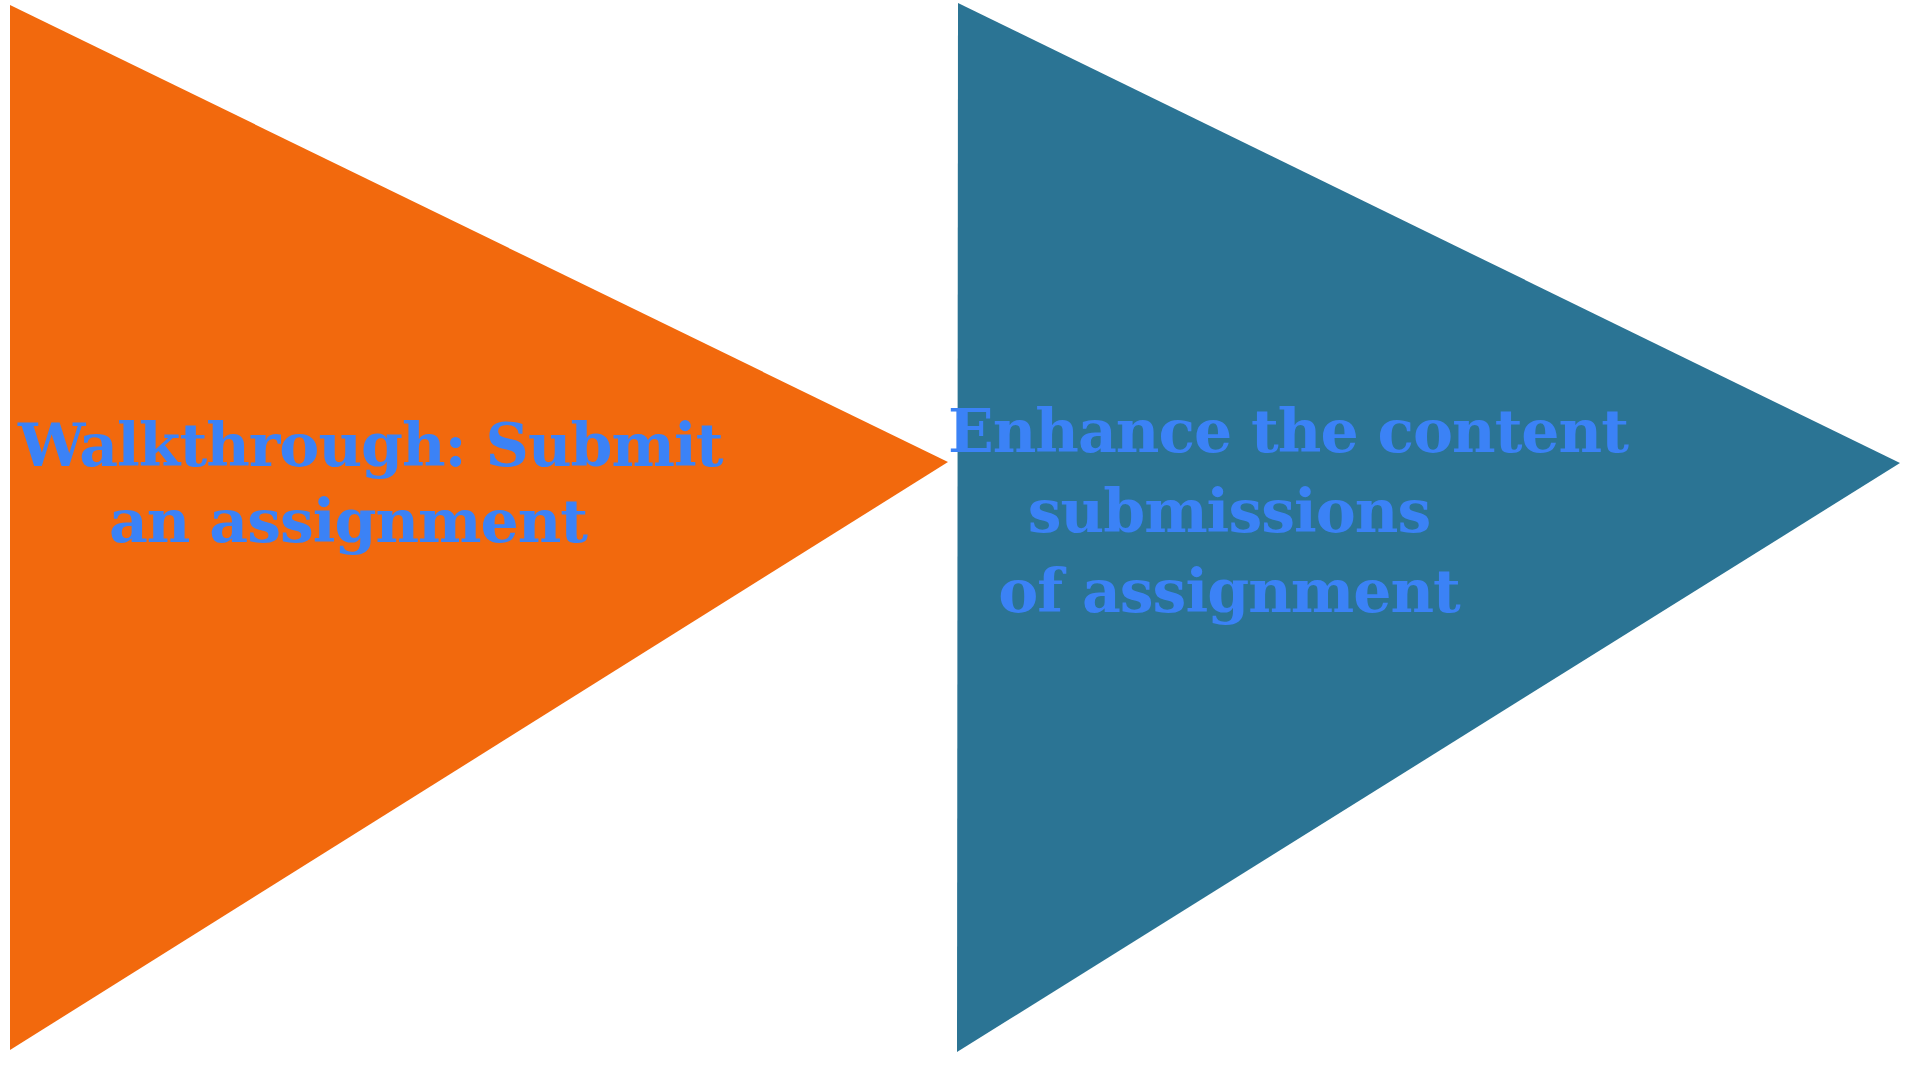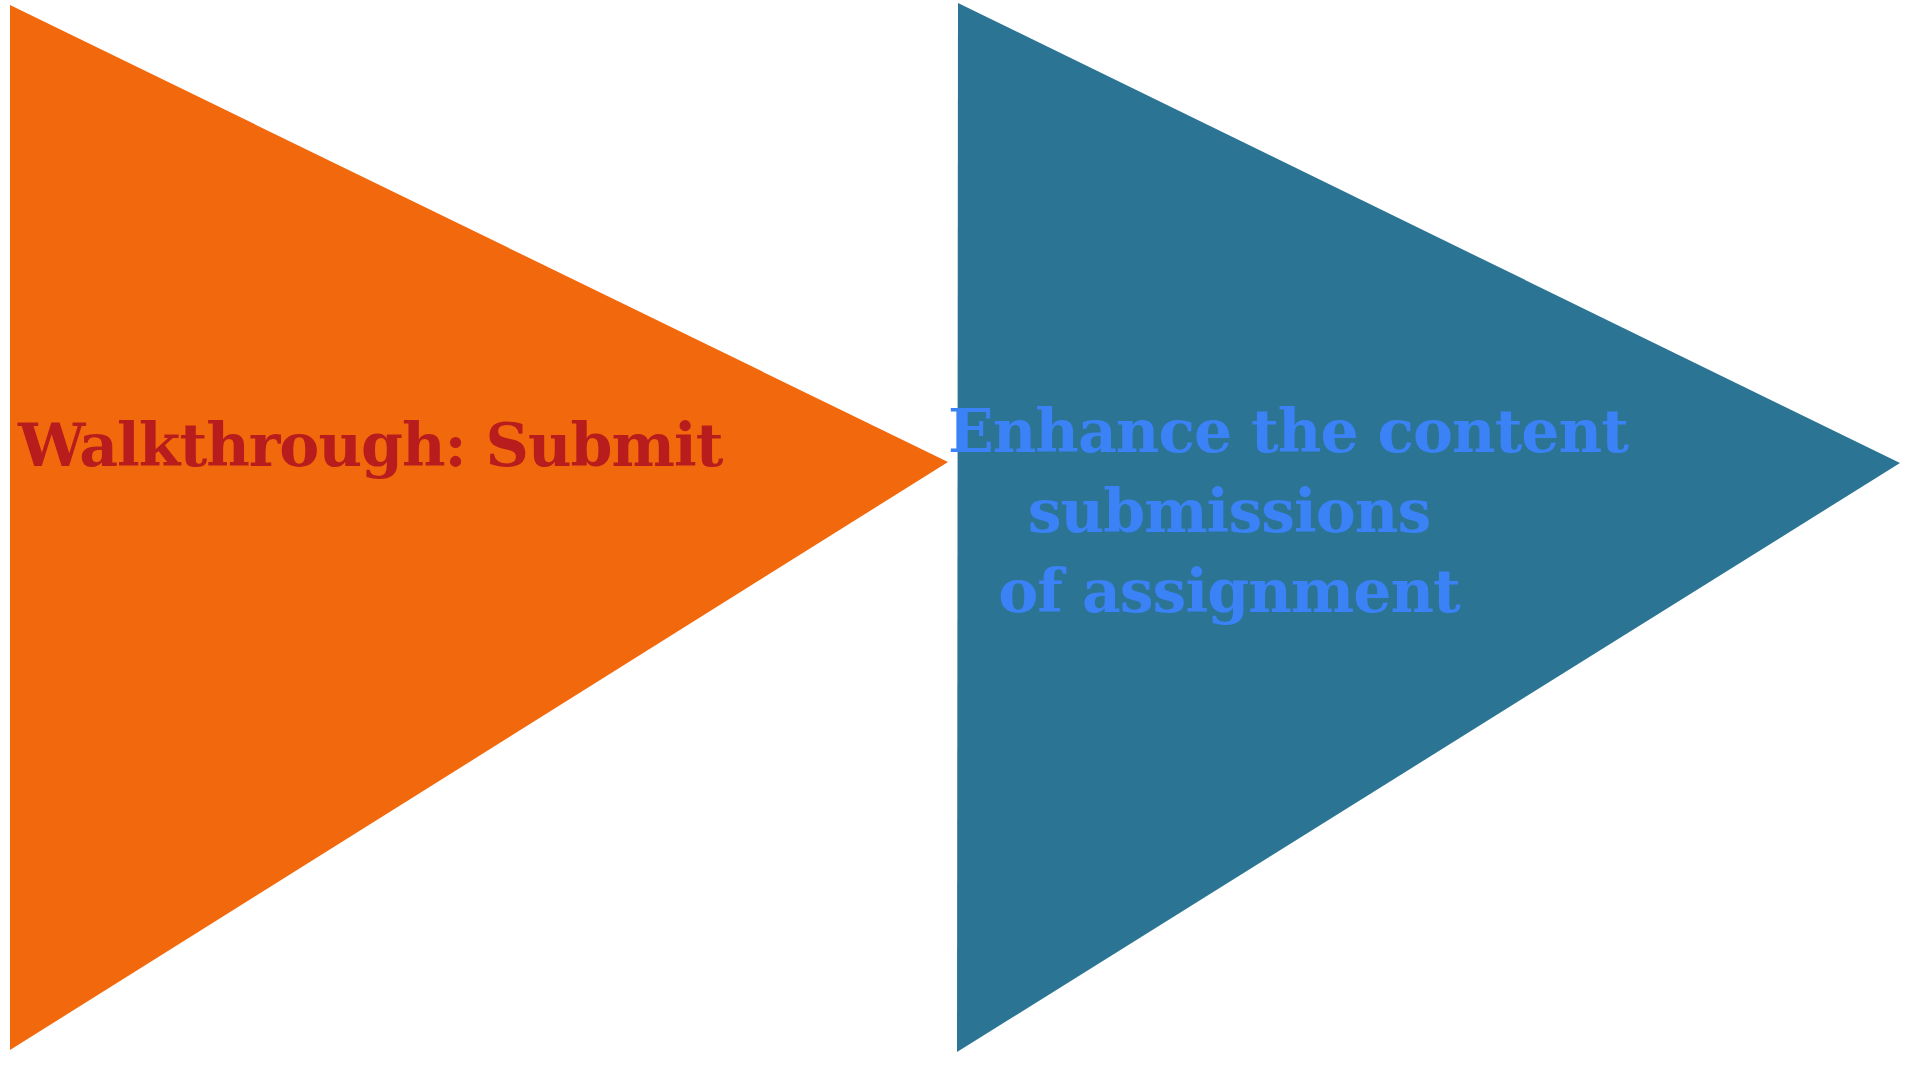--- a/index.html
+++ b/index.html
@@ -45,22 +45,23 @@
 </head>
 <body style="background: rgb(255, 255, 255);">
 
 <div class="stage">
 
   <svg viewBox="0 0 1920 1080" width="1920" height="1080">
     <polygon points="10,5 948,462 10,1050" fill="#F2690D"></polygon>
     <polygon points="958,3 1900,463 957,1052" fill="#2B7494"></polygon>
   </svg>
 
-  <div class="label label-left" style="color: #b91c1c;">
+  <div class="label label-left" style="color: #3b82f6;">
     <div class="line">Walkthrough: Submit</div>
+    <div class="line">an assignment</div>
   </div>
 
   <div class="label label-right" style="color: #3b82f6;">
     <div class="line">Enhance the content</div>
     <div class="line">submissions</div>
     <div class="line">of assignment</div>
   </div>
 
 </div>
 

